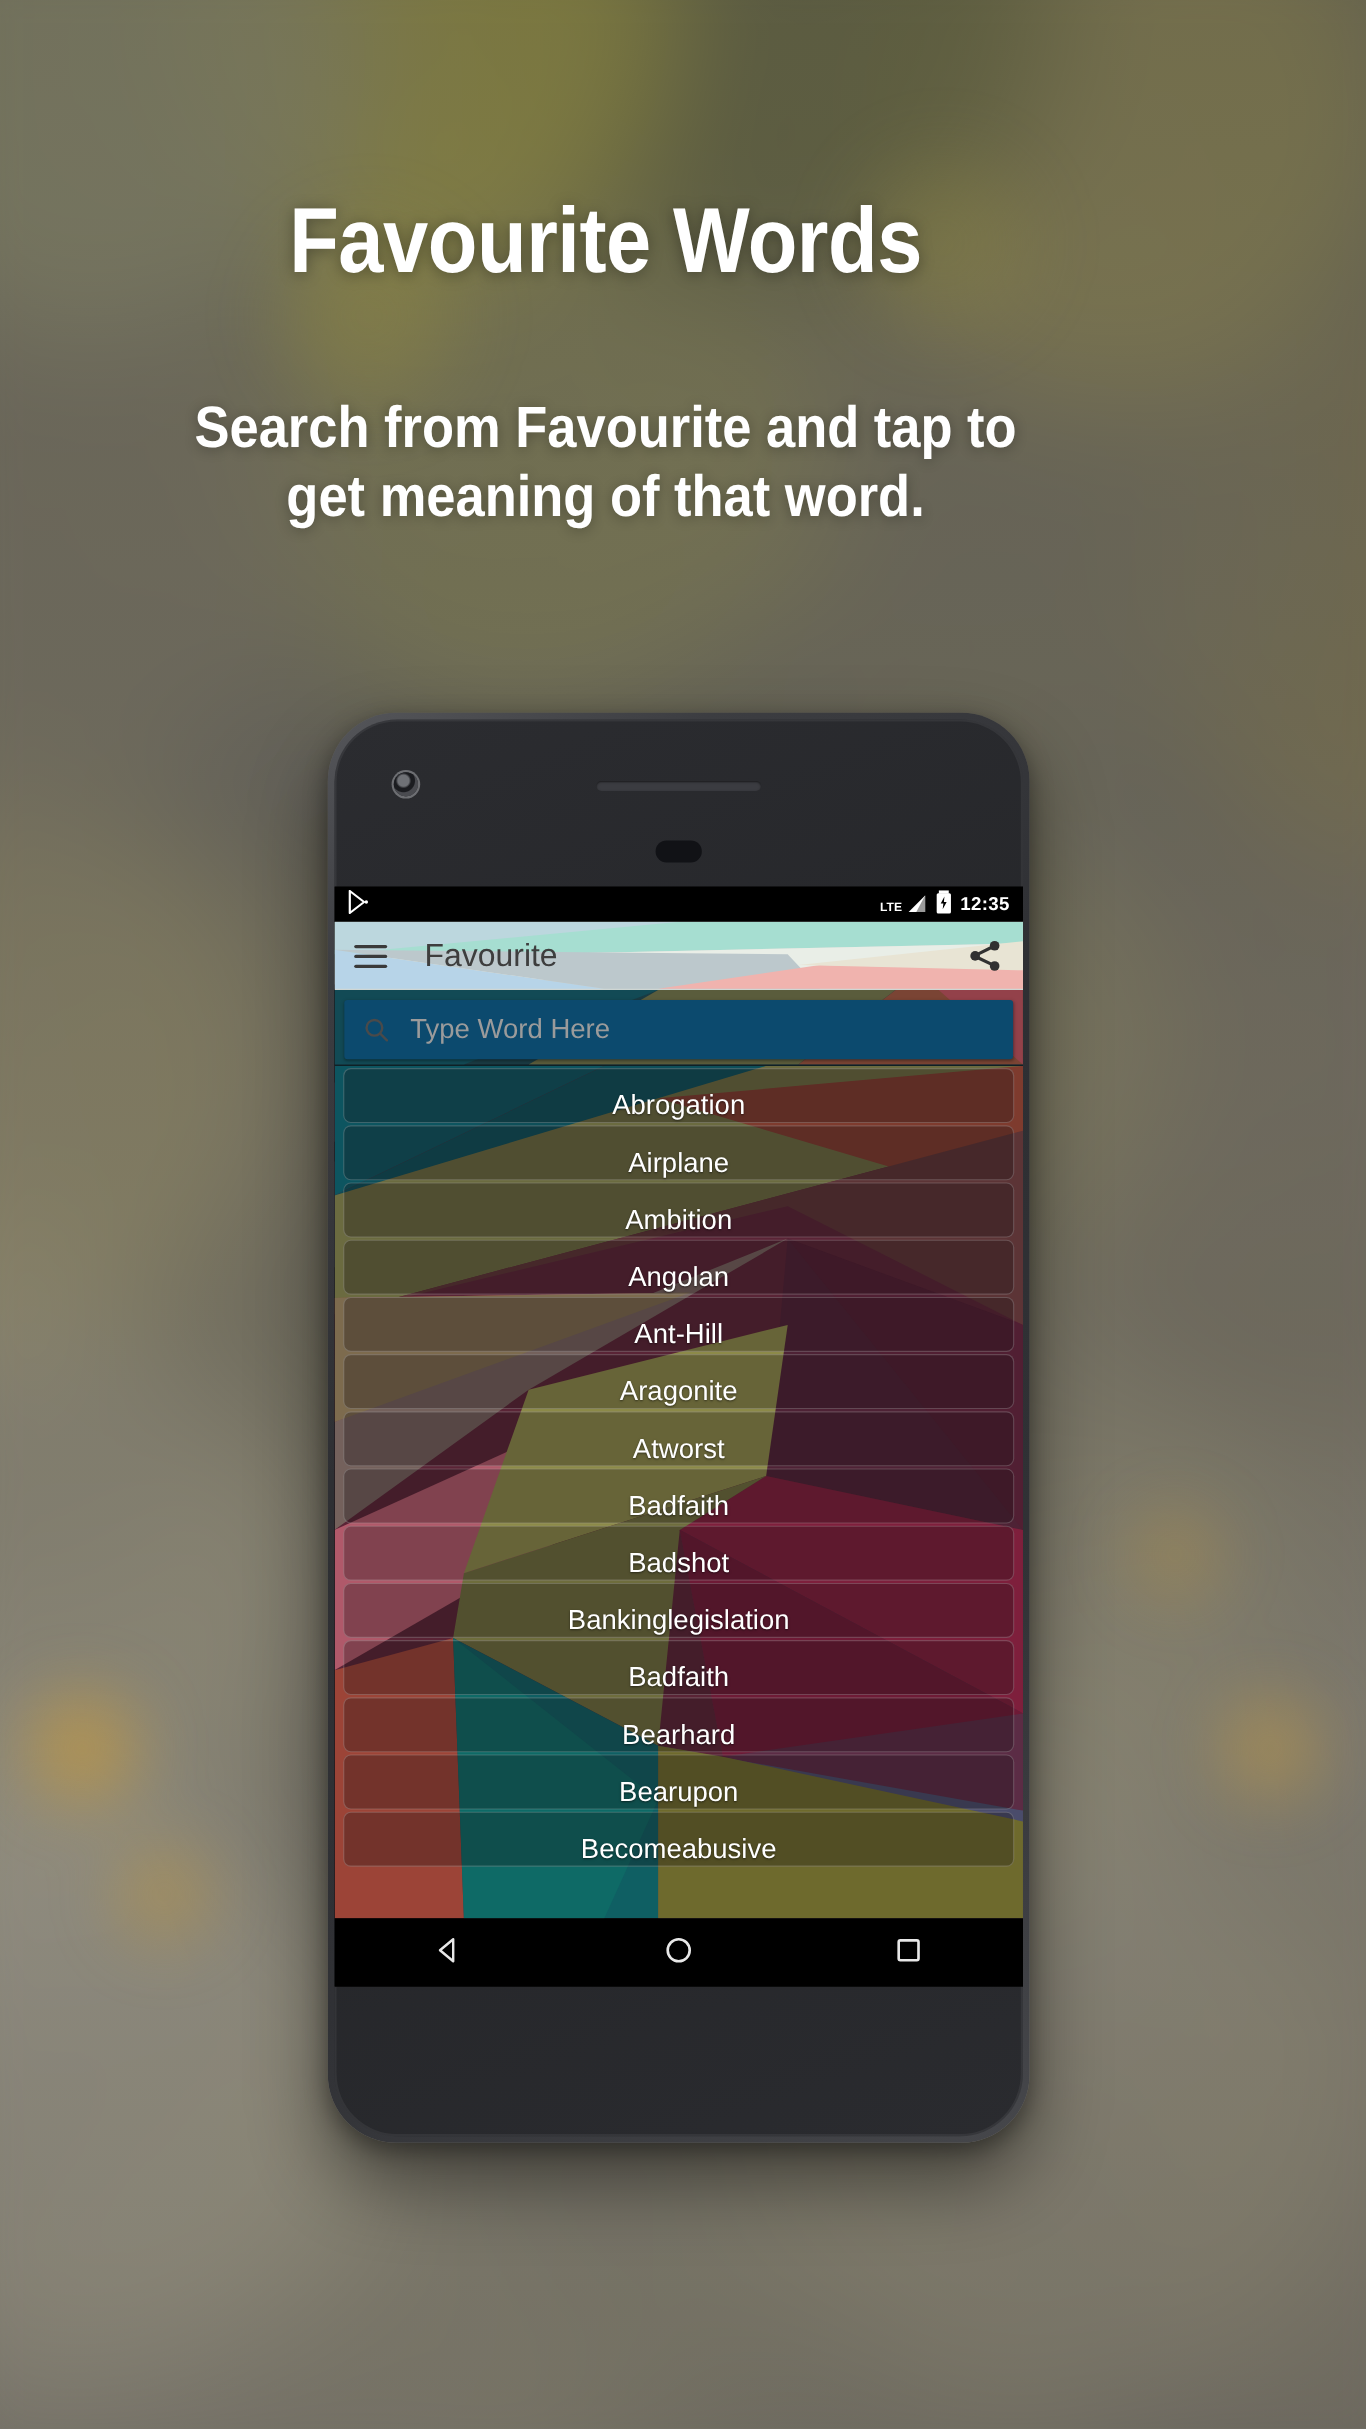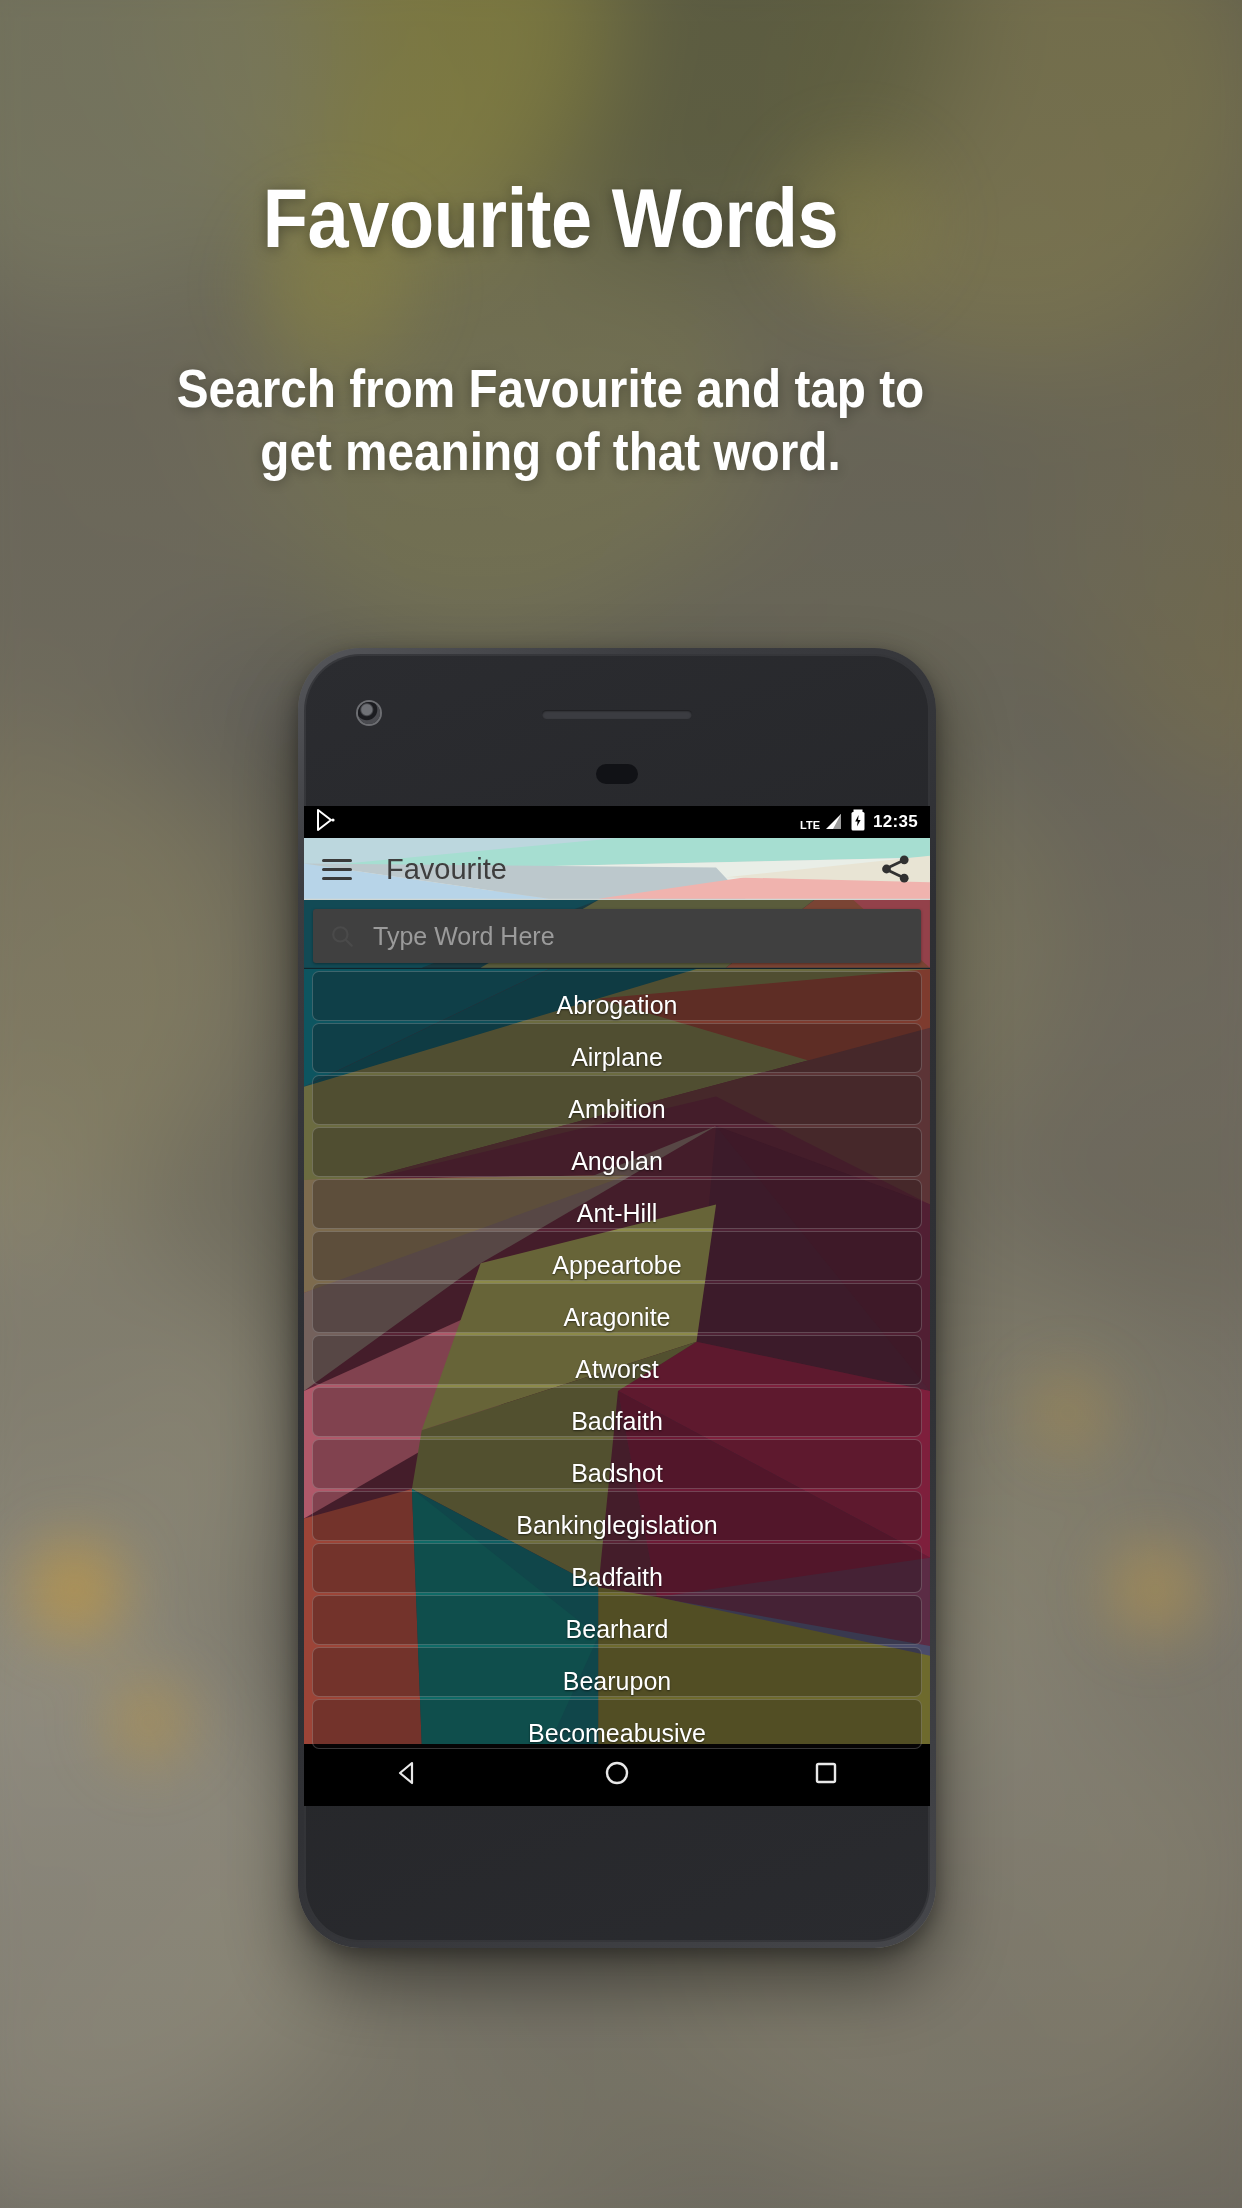--- a/index.html
+++ b/index.html
@@ -131,21 +131,21 @@
   .hamburger { width:30px; display:flex; flex-direction:column; gap:6px; cursor:pointer; }
   .hamburger span { display:block; height:3px; background:#3a3a3a; border-radius:2px; }
   .tb-title { margin-left:34px; font-size:29px; color:#3e3e3e; flex:1; }
   .share-ico { width:34px; height:34px; }
 
   
   #searchwrap { position:relative; padding:9px 9px 6px; background:#11242b; }
   #search-poly { position:absolute; inset:0; }
   #searchbox {
     position:relative; z-index:2;
-    background:#404040; height:54px; border-radius:3px;
+    background:#0c4a6e; height:54px; border-radius:3px;
     display:flex; align-items:center; padding:0 16px;
     box-shadow:0 1px 3px rgba(0,0,0,.35);
   }
   .s-ico { width:26px; height:26px; flex:none; }
   .s-ph { margin-left:18px; font-size:25px; color:#9b9b9b; }
 
   
   #listarea { position:relative; height:790px; overflow:hidden; }
   #list-poly { position:absolute; inset:0; }
   #list { position:relative; z-index:2; padding:2px 8px 0; }
@@ -306,23 +306,20 @@
             <div class="word-row">
               <span>Ambition</span>
             </div>
             <div class="word-row">
               <span>Angolan</span>
             </div>
             <div class="word-row">
               <span>Ant-Hill</span>
             </div>
             <div class="word-row">
-              <span>Appeartobe</span>
-            </div>
-            <div class="word-row">
               <span>Aragonite</span>
             </div>
             <div class="word-row">
               <span>Atworst</span>
             </div>
             <div class="word-row">
               <span>Badfaith</span>
             </div>
             <div class="word-row">
               <span>Badshot</span>

